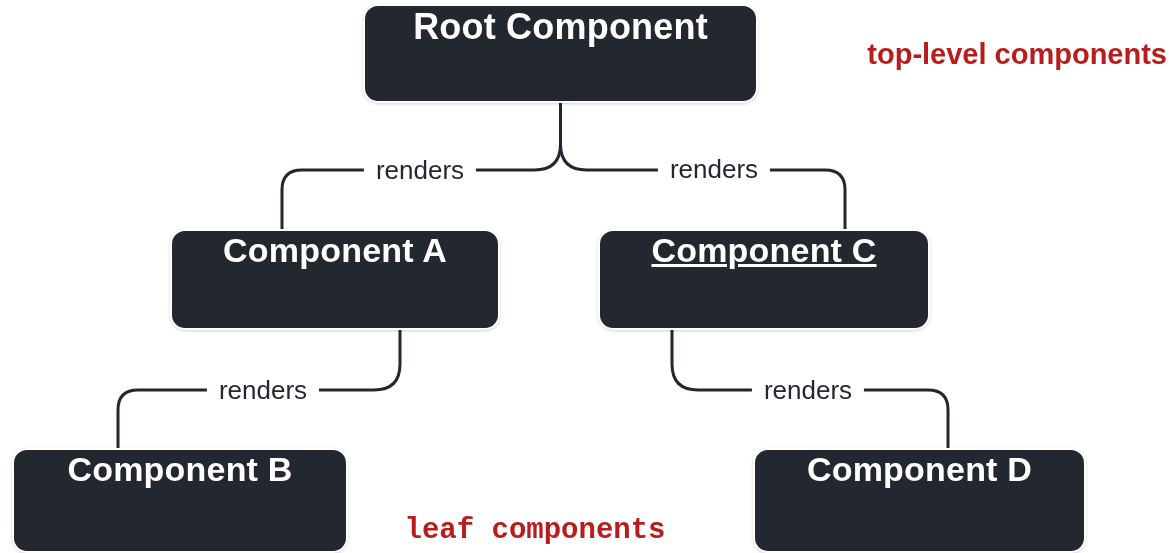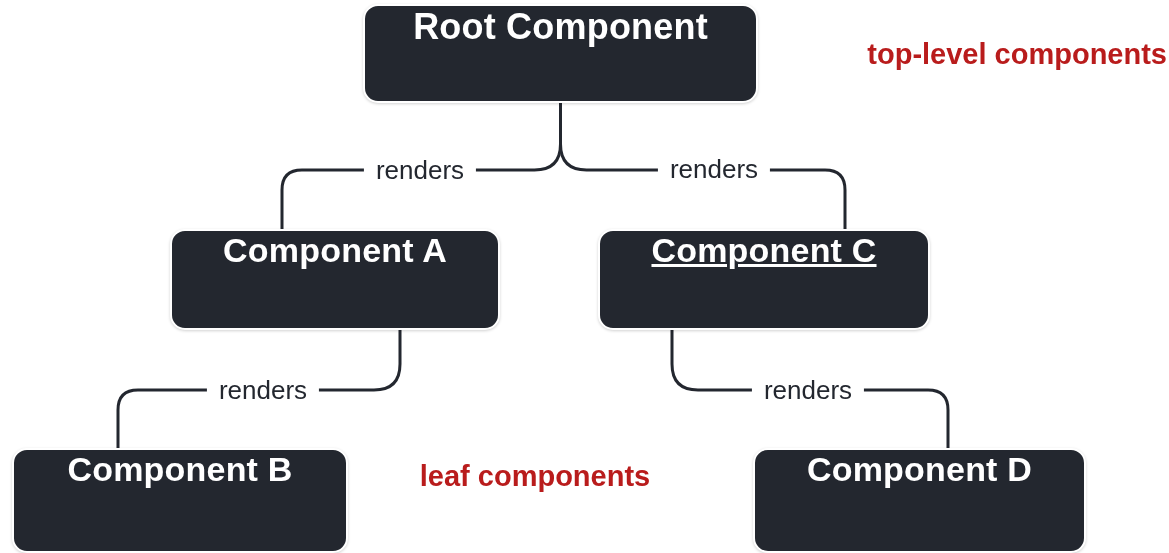--- a/index.html
+++ b/index.html
@@ -63,21 +63,21 @@
   .edge-label-a-b    { left: 263px; top: 390px; }
   .edge-label-c-d    { left: 808px; top: 390px; }
   .annotation {
     position: absolute;
     color: #b91c1c;
     font-size: 29px;
     font-weight: 700;
     white-space: nowrap;
   }
   .annotation-top  { right: 2px; top: 38px; }
-  .annotation-leaf { left: 535px; top: 460px; transform: translateX(-50%); }
+  .annotation-leaf { left: 535px; top: 514px; transform: translateX(-50%); font-family: Liberation Mono, monospace; }
 </style>
 </head>
 <body>
 
 <div class="canvas">
 
   <svg class="edges-svg" viewBox="0 0 1169 553" xmlns="http://www.w3.org/2000/svg">
     <path d="M 560.5 103 V 144 Q 560.5 170 534.5 170 H 302 Q 282 170 282 190 V 229"></path>
     <path d="M 560.5 103 V 144 Q 560.5 170 586.5 170 H 825 Q 845 170 845 190 V 229"></path>
     <path d="M 400 330 V 364 Q 400 390 374 390 H 138 Q 118 390 118 410 V 448"></path>

